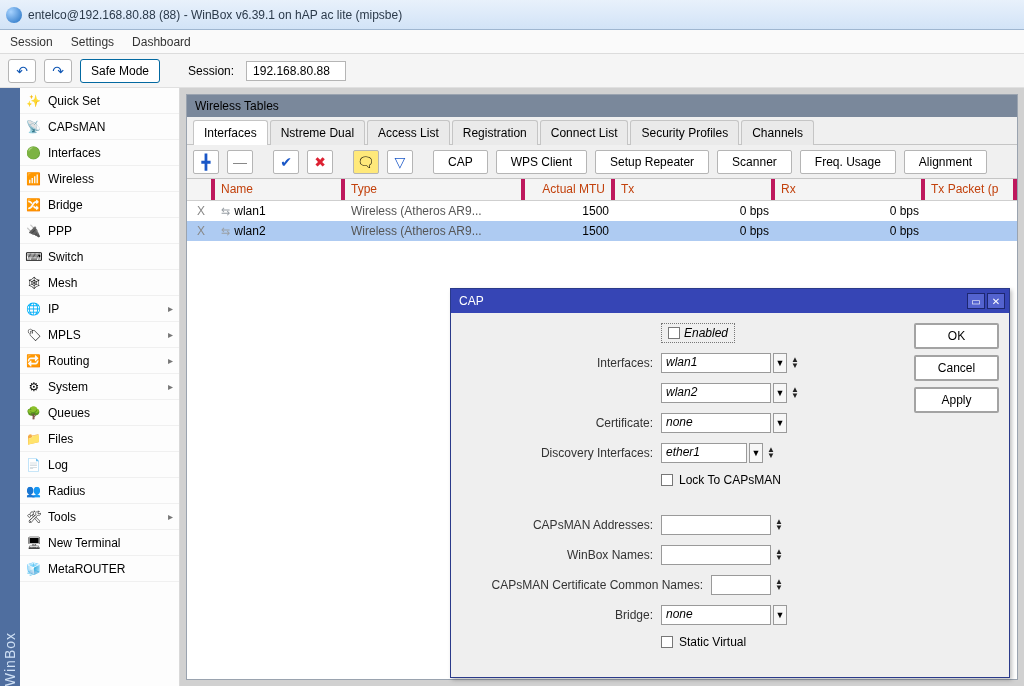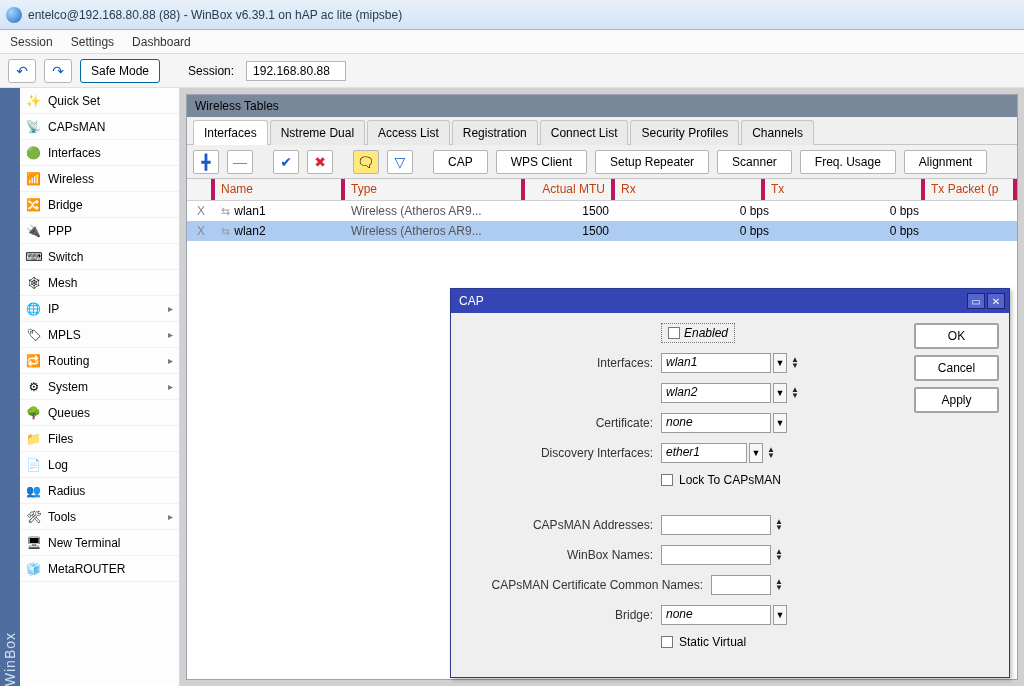--- a/index.html
+++ b/index.html
@@ -216,22 +216,22 @@
         <div class="text-btn">Freq. Usage</div>
         <div class="text-btn">Alignment</div>
       </div>
 
       <div class="table">
         <div class="thead">
           <div class="th" style="width:28px"></div>
           <div class="th" style="width:130px">Name</div>
           <div class="th" style="width:180px">Type</div>
           <div class="th" style="width:90px;text-align:right">Actual MTU</div>
+          <div class="th" style="width:160px">Tx</div>
           <div class="th" style="width:150px">Rx</div>
-          <div class="th" style="width:160px">Tx</div>
           <div class="th" style="flex:1">Tx Packet (p</div>
         </div>
         <div id="rows">
             <div class="trow">
     <div class="td mark" style="width:28px">X</div>
     <div class="td" style="width:130px">
                 <span class="ifname">wlan1</span>
               </div>
     <div class="td" style="width:180px;color:#555">Wireless (Atheros AR9...</div>
     <div class="td" style="width:90px;text-align:right">1500</div>

